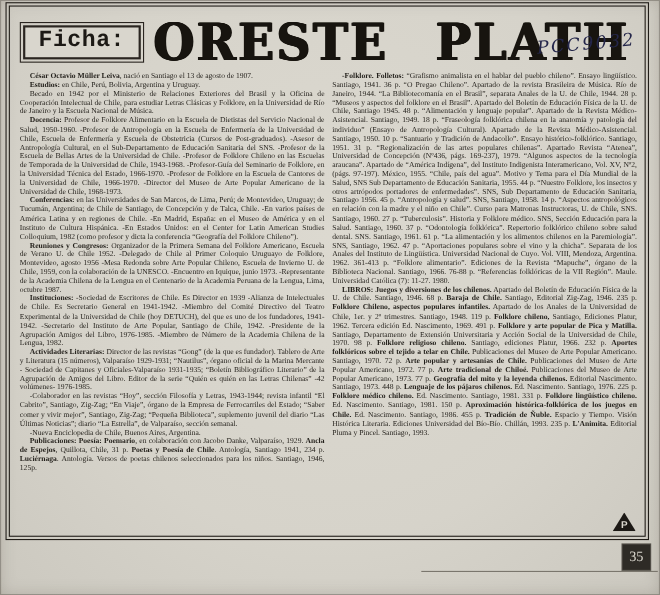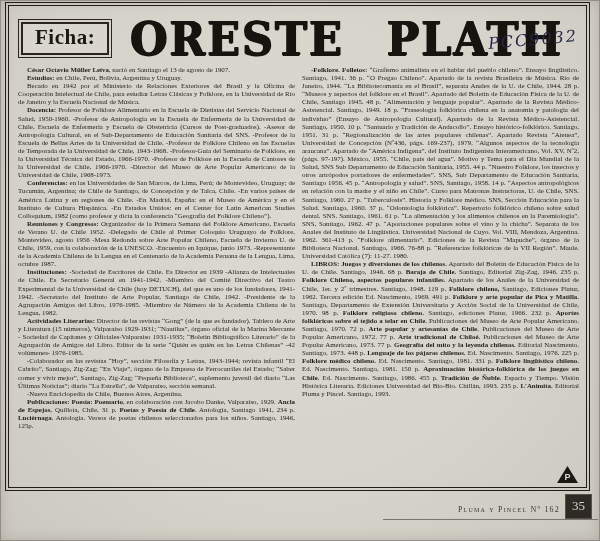--- a/index.html
+++ b/index.html
@@ -24,21 +24,21 @@
     display:flex;align-items:center;
     padding:9px 6px 2px 8px;height:44px;
   }
   .ficha-box{
     flex:0 0 auto;
     border:2px solid #2a2520;
     outline:1px solid #2a2520;
     outline-offset:2px;
     margin:3px 4px 0 4px;
     padding:1px 12px 3px 12px;
-    font-family:Liberation Serif, serif;
+    font-family:Liberation Mono, monospace;
     font-weight:bold;font-size:21px;color:#1c1915;
     background:#d9d6cd;
     letter-spacing:0.5px;
   }
   .title{
     flex:1 1 auto;
     font-family:"DejaVu Serif",serif;
     font-weight:bold;
     font-size:43px;
     letter-spacing:2px;
@@ -143,18 +143,17 @@
         </div>
     </div>
 
     <div class="logo">
       <span class="logo-p">P</span>
     </div>
 
   </div>
 
   <div class="footer">
-    <span class="mag">Pluma y Pincel Nº 162</span>
     <span class="pagebox">35</span>
   </div>
   <div class="footer-rule"></div>
 
 </div>
 
 </body></html>

